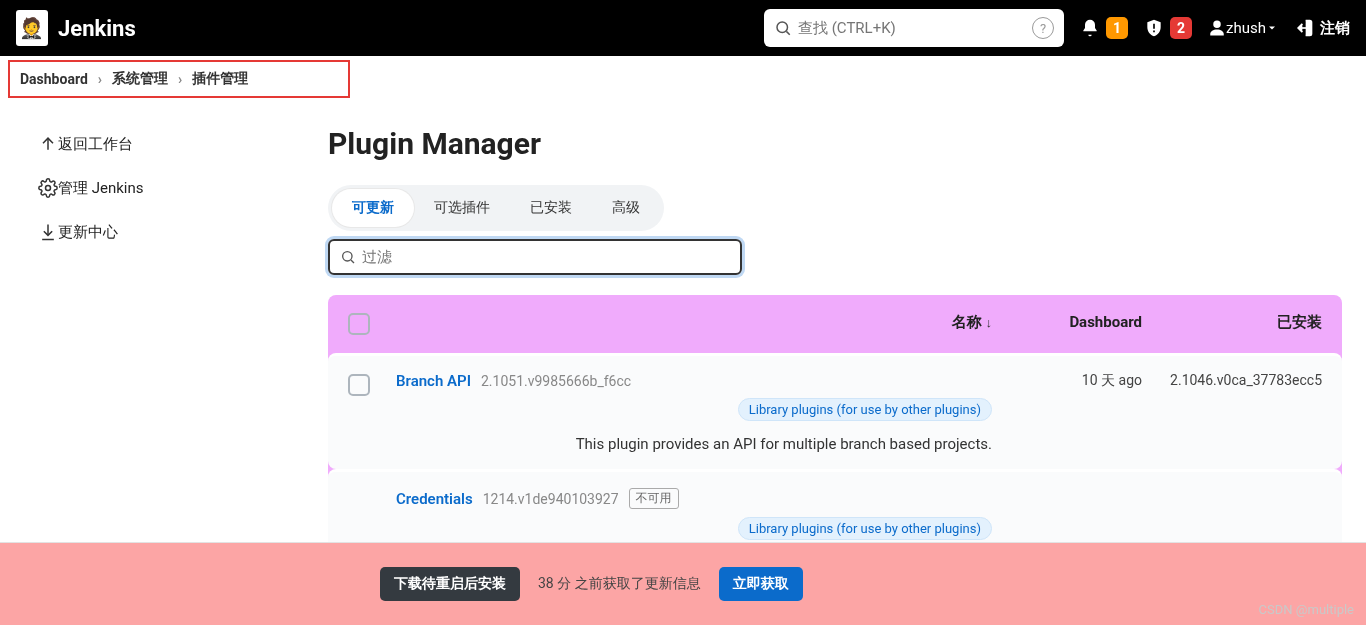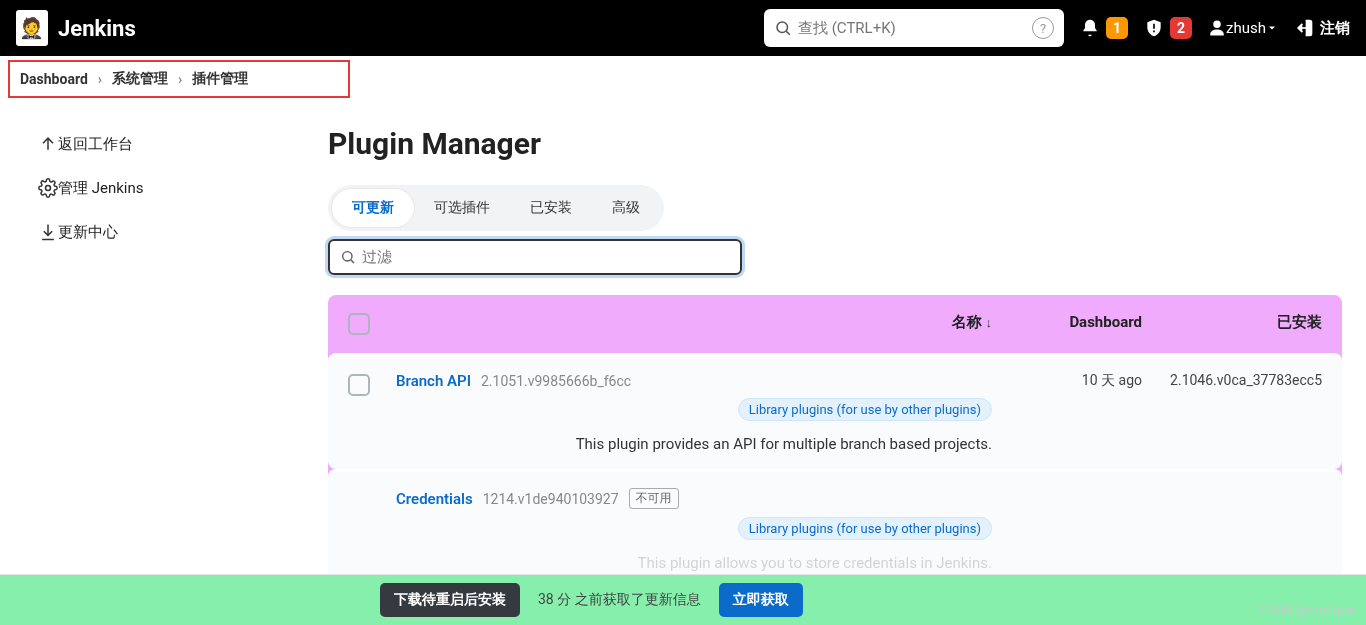--- a/index.html
+++ b/index.html
@@ -57,21 +57,21 @@
     .row .th-chk { padding-top: 2px; }
     .row-title { display:flex; align-items: center; gap: 10px; }
     .plugin-name { color: #0b6bcb; font-weight: 600; font-size: 15px; }
     .plugin-ver { color: #888; font-size: 14px; }
     .badge-unavail { border: 1px solid #aaa; padding: 1px 6px; font-size: 12px; color: #666; border-radius: 3px; }
     .cat-pill { display: inline-block; background: #e3f1fd; color: #0b6bcb; padding: 3px 10px; border-radius: 12px; font-size: 13px; margin: 8px 0; border:1px solid #cfe5f9; }
     .desc { font-size: 15px; color: #333; margin-top: 6px; }
     .released { color: #444; font-size: 14px; }
     .installed { color: #444; font-size: 14px; }
 
-    .footer-bar { position: absolute; bottom: 0; left: 0; right: 0; background: #86efac; border-top: 1px solid #e3e3e3; padding: 8px 10px; display: flex; align-items: center; gap: 18px; justify-content: flex-start; padding-left: 380px; }
+    .footer-bar { position: absolute; bottom: 0; left: 0; right: 0; background: #fca5a5; border-top: 1px solid #e3e3e3; padding: 24px 10px; display: flex; align-items: center; gap: 18px; justify-content: flex-start; padding-left: 380px; }
     .btn { padding: 8px 14px; border-radius: 5px; font-size: 14px; font-weight: 600; cursor: pointer; border: none; }
     .btn.dark { background: #343a40; color: #fff; }
     .btn.blue { background: #0b6bcb; color: #fff; }
     .footer-text { color: #444; font-size: 14px; }
 
     .watermark { position: absolute; bottom: 8px; right: 12px; color: #c9c9c9; font-size: 13px; }
 
     .arrow-down { font-size: 13px; color: #333; }
   </style>
 </head>

